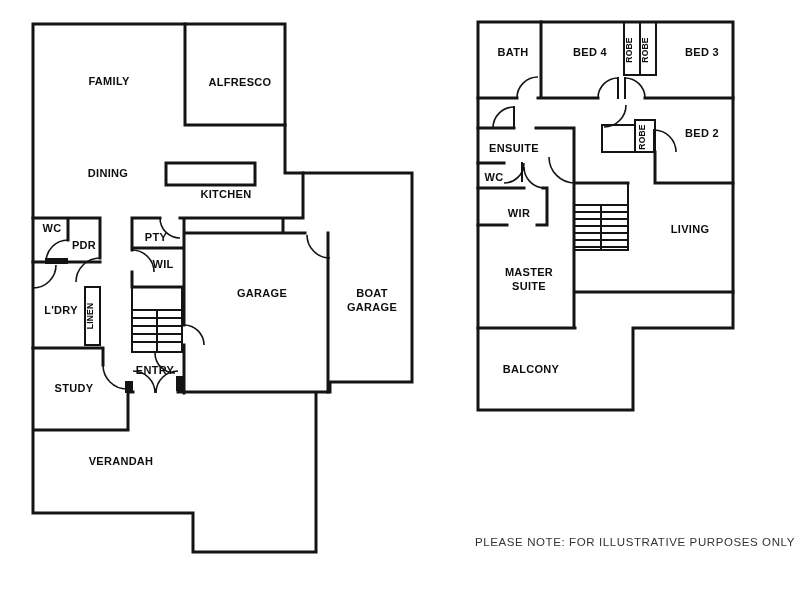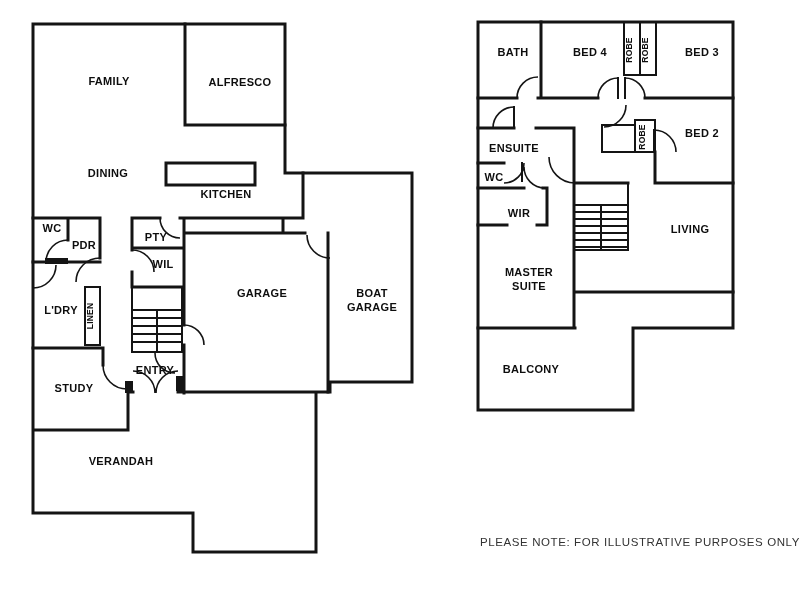--- a/index.html
+++ b/index.html
@@ -28,21 +28,21 @@
     letter-spacing: 0.3px;
     fill: var(--label, #0d0d0d);
     text-anchor: middle;
   }
   .room-label.small { font-size: 8.5px; letter-spacing: 0.2px; }
   #note {
     position: absolute;
     left: 470px;
     top: 536px;
     width: 330px;
-    text-align: right;
+    text-align: center;
     font-size: 11.5px;
     font-weight: 400;
     letter-spacing: 0.6px;
     color: var(--note, #333333);
     white-space: nowrap;
   }
 </style>
 </head>
 <body>
 

